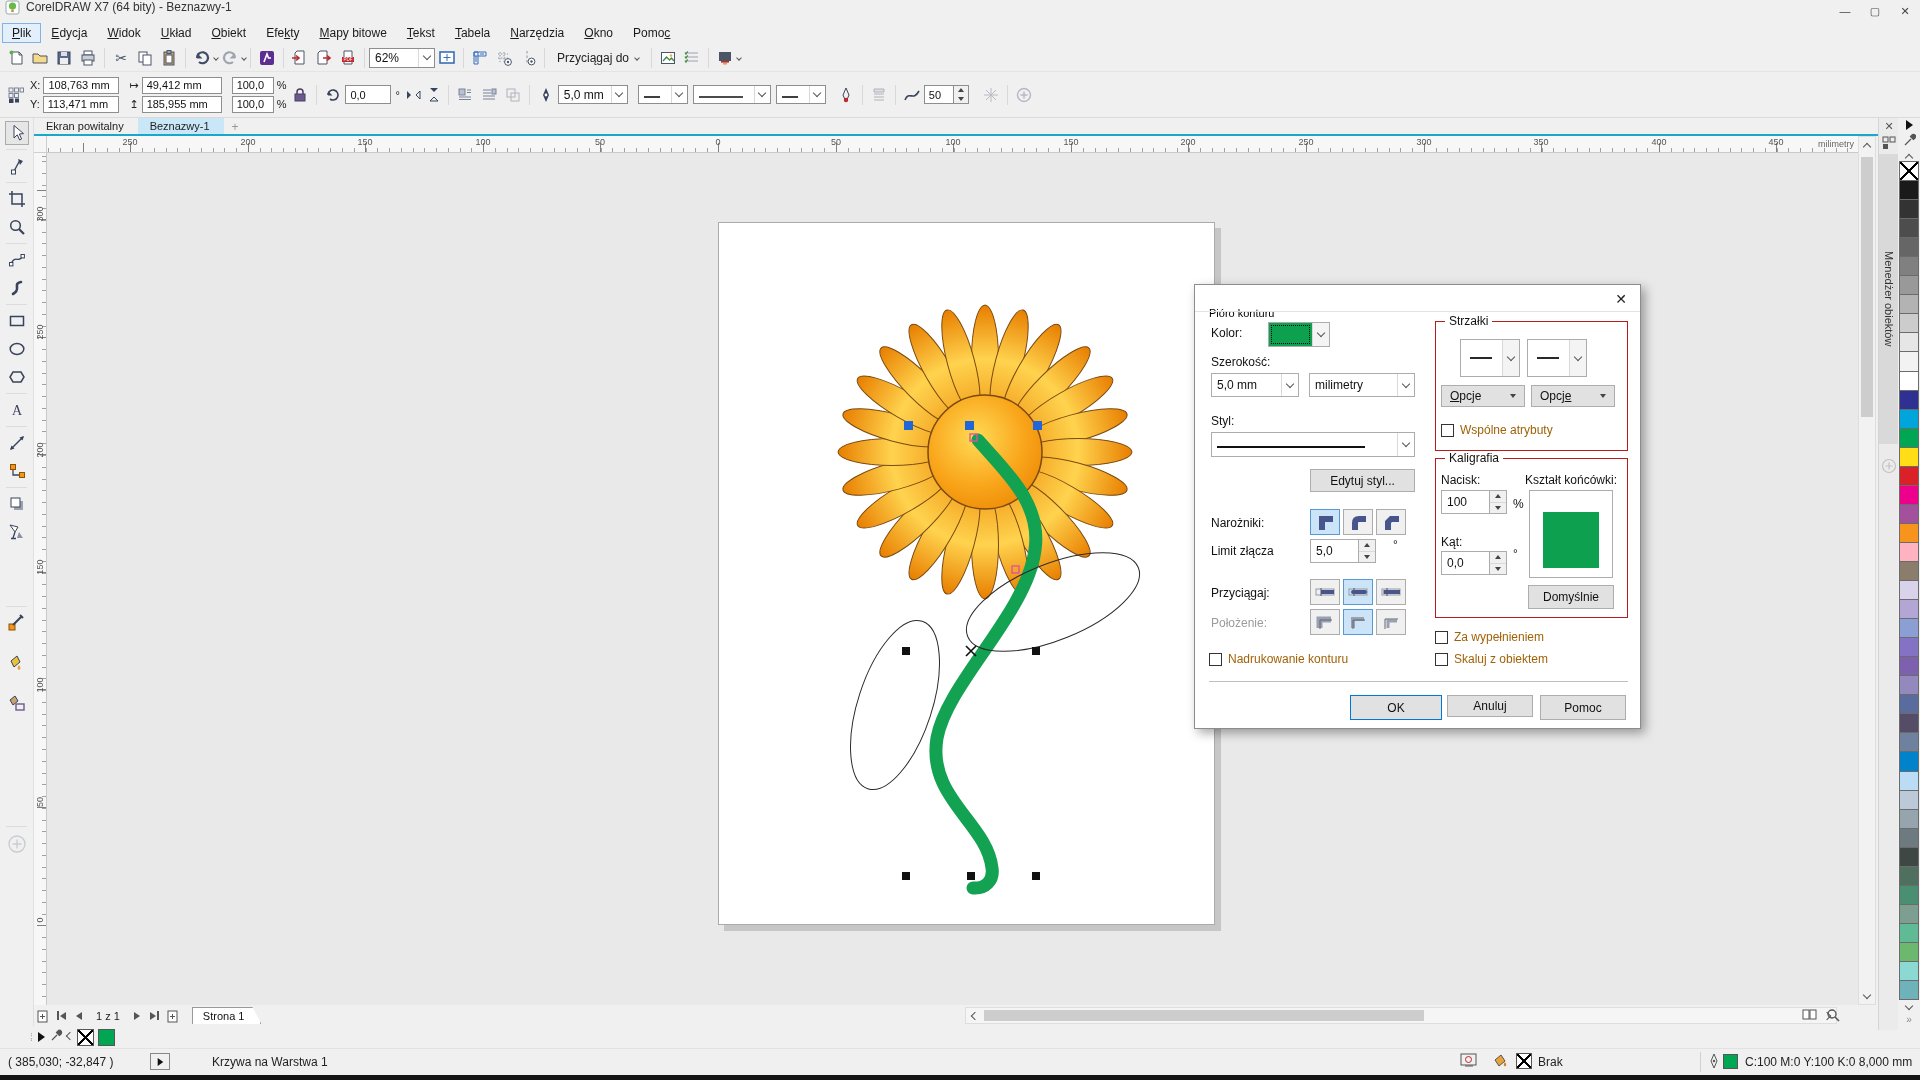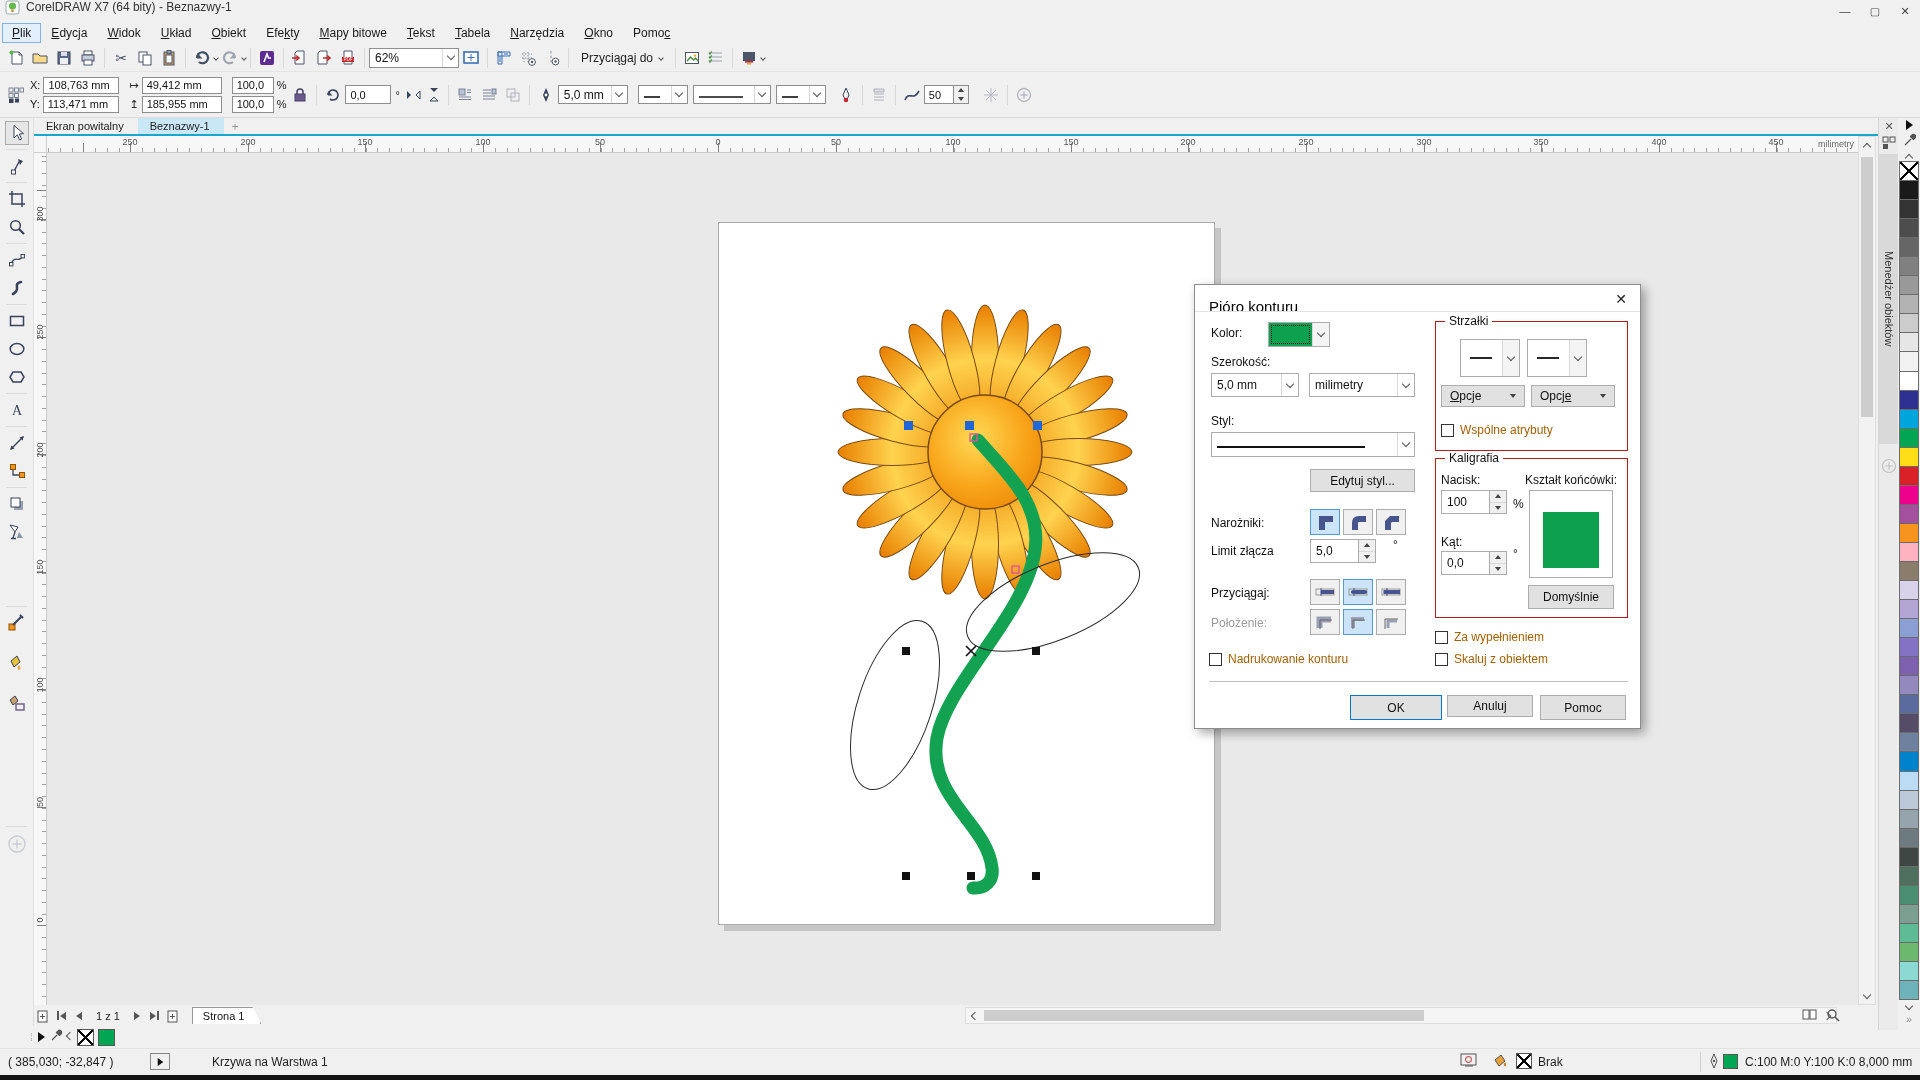--- a/index.html
+++ b/index.html
@@ -58,21 +58,21 @@
   .toolbox{left:0;top:118px;width:34px;height:930px;background:#F0F0F0;border-right:1px solid #E0E0E0}
   .tool{position:absolute;left:5px;width:24px;height:24px;display:flex;align-items:center;justify-content:center}
   .tool.sel{border:1px solid #ABABAB;background:#E6E6E6}
   .tsep{position:absolute;left:6px;width:21px;height:1px;background:#DCDCDC}
   
   .canvas{left:47px;top:153px;width:1811px;height:852px;background:#E9E9E9;overflow:hidden}
   .page{position:absolute;left:671px;top:69px;width:497px;height:703px;background:#fff;border:1px solid #ABABAB;box-shadow:6px 6px 0 0 #C6C6C6}
   svg.art{position:absolute;left:0;top:0;width:1811px;height:852px;pointer-events:none}
   
   .dialog{position:absolute;left:1147px;top:131px;width:447px;height:445px;background:#fff;border:1px solid #8C8C8C;box-shadow:4px 4px 10px rgba(0,0,0,.35);font-size:12px;color:#111}
-  .dlg-title{position:absolute;left:14px;top:13px;font-size:15px;color:#000}
+  .dlg-title{position:absolute;left:14px;top:22px;font-size:11px;color:#000}
   .dlg-close{position:absolute;right:10px;top:5px;width:18px;height:18px;display:flex;align-items:center;justify-content:center;font-size:14px;color:#222}
   .dl{position:absolute;font-size:12px;color:#111;white-space:nowrap}
   .dl.gray{color:#9B9B9B}
   .dfld{position:absolute;background:#fff;border:1px solid #ACACAC;display:flex;align-items:center;font-size:12px}
   .dfld .ctext{flex:1;padding:0 5px}
   .dfld .cbtn{width:17px;align-self:stretch;display:flex;align-items:center;justify-content:center;border-left:1px solid #D9D9D9;background:#F4F4F4}
   .dbtn{position:absolute;background:#E1E1E1;border:1px solid #ADADAD;display:flex;align-items:center;justify-content:center;font-size:12px;color:#111}
   .dbtn.def{border:1px solid #0078D7}
   .tglbtn{position:absolute;width:30px;height:26px;background:#F0F0F0;border:1px solid #ACACAC;display:flex;align-items:center;justify-content:center}
   .tglbtn.on{background:#CCE4F7;border:1px solid #5599D7}
@@ -226,21 +226,21 @@
         </svg>
       </div>
     <div class="tbico">
         <svg width="18" height="18">
           <path d="M5 2 h8 v13 h-8 z" fill="#fff" stroke="#4A5568"></path>
           <rect x="3" y="8" width="12" height="5" fill="#C1272D"></rect>
           <text x="4.5" y="12" font-size="4.5" fill="#fff" font-family="Liberation Sans">PDF</text>
         </svg>
       </div>
     <div class="sepv"></div>
-    <div class="combo" style="width:90px">
+    <div class="combo" style="width:66px">
         <span class="ctext">62%</span>
         <span class="cbtn">
           <span class="chev"></span>
         </span>
       </div>
     <div class="tbico">
         <svg width="18" height="18">
           <rect x="2" y="3" width="14" height="11" fill="#fff" stroke="#3A6FB5" stroke-width="1.6"></rect>
           <path d="M9 5 v7 M5.5 8.5 h7" stroke="#3A6FB5"></path>
         </svg>

